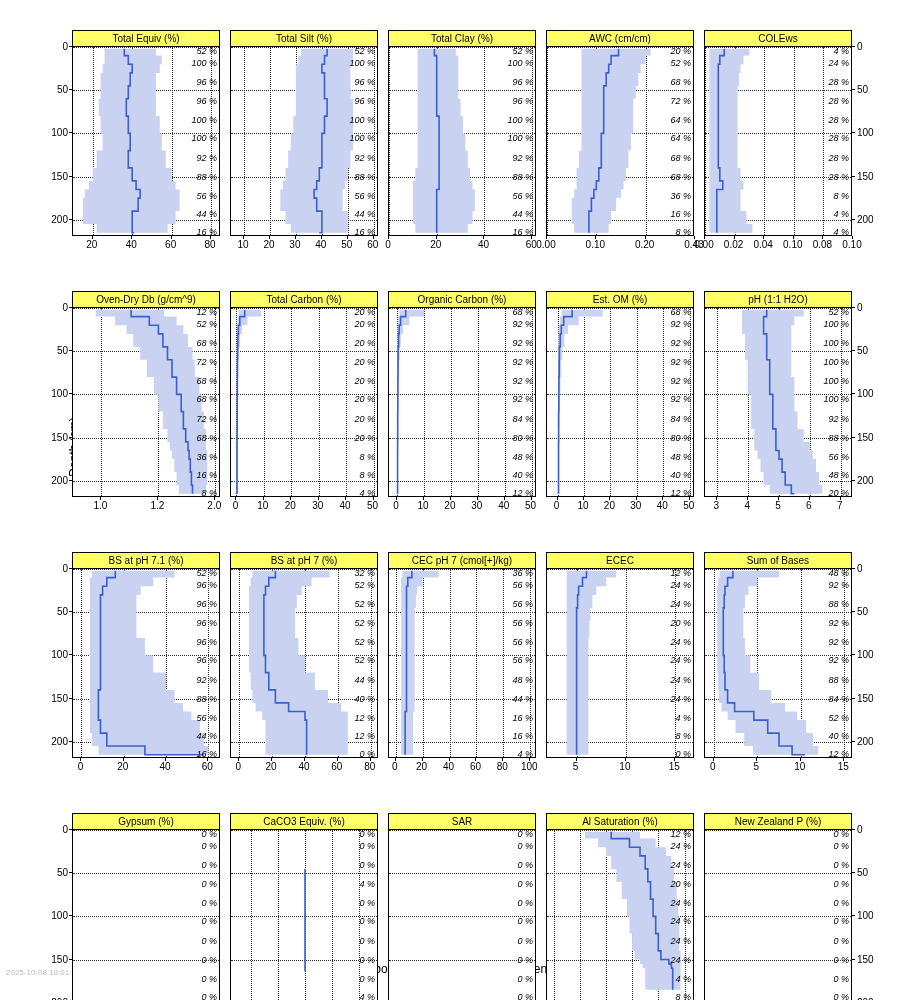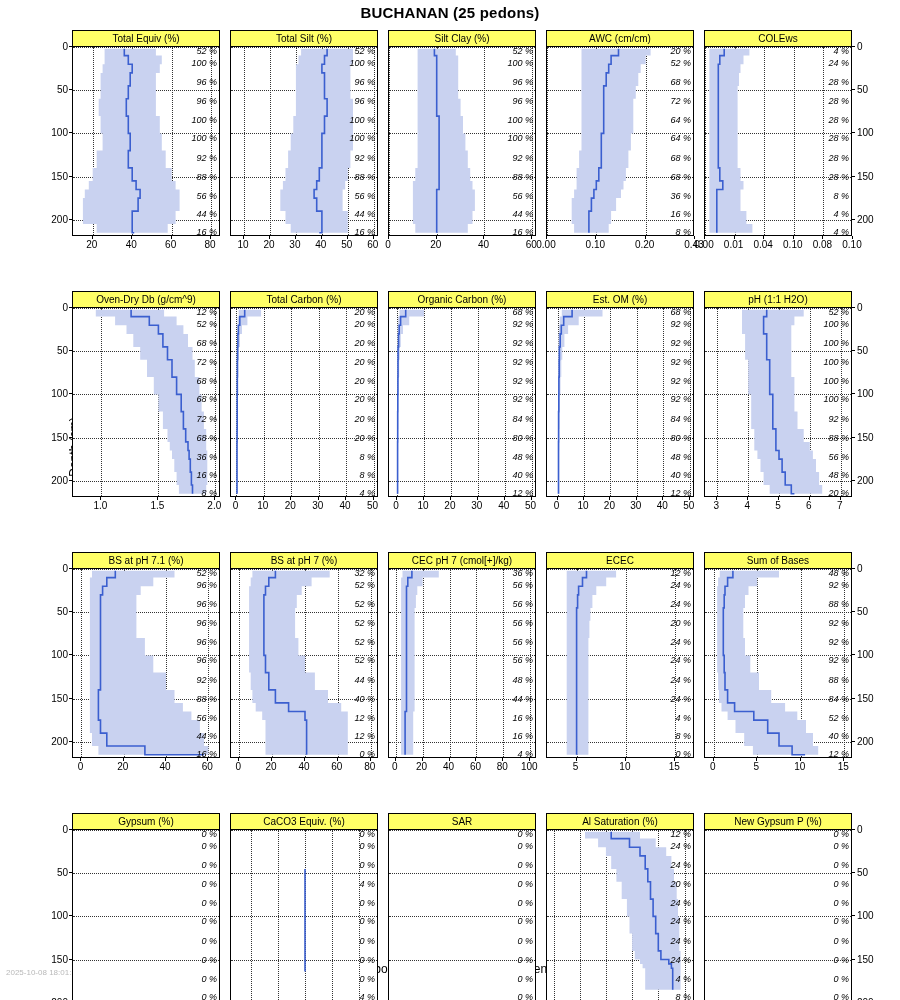--- a/index.html
+++ b/index.html
@@ -46,21 +46,20 @@
   .pctlab{
     position:absolute;right:2px;font-size:9px;font-style:italic;
     transform:translateY(-50%);white-space:nowrap;text-align:right;
   }
   .tickmark{position:absolute;background:#000;}
 </style>
 </head>
 <body>
 
 <div id="root">
-  <div class="title">BUCHANAN (25 pedons)</div>
   <div class="ylabel">Depth (cm)</div>
   <div class="footer">median bounded by 5th and 95th percentiles</div>
   <div class="stamp">2025-10-08 18:01:39.980642</div>
   <div id="panels">
       <div class="panel" style="left: 72px; top: 30px; width: 148px; height: 206px;">
         <div class="striphdr">Total Equiv (%)</div>
         <div class="plotbox">
           <div class="gl gl-v" style="left: 19.7333px;"></div>
           <div class="gl gl-v" style="left: 59.2px;"></div>
           <div class="gl gl-v" style="left: 98.6667px;"></div>
@@ -112,21 +111,21 @@
           <div class="pctlab" style="top: 73.4091px;">100 %</div>
           <div class="pctlab" style="top: 90.6818px;">100 %</div>
           <div class="pctlab" style="top: 110.545px;">92 %</div>
           <div class="pctlab" style="top: 129.545px;">88 %</div>
           <div class="pctlab" style="top: 148.545px;">56 %</div>
           <div class="pctlab" style="top: 166.682px;">44 %</div>
           <div class="pctlab" style="top: 184.818px;">16 %</div>
         </div>
       </div>
       <div class="panel" style="left: 388px; top: 30px; width: 148px; height: 206px;">
-        <div class="striphdr">Silt Clay (%)</div>
+        <div class="striphdr">Total Clay (%)</div>
         <div class="plotbox">
           <div class="gl gl-v" style="left: 0px;"></div>
           <div class="gl gl-v" style="left: 47.7419px;"></div>
           <div class="gl gl-v" style="left: 95.4839px;"></div>
           <div class="gl gl-v" style="left: 143.226px;"></div>
           <div class="gl gl-h" style="top: 0px;"></div>
           <div class="gl gl-h" style="top: 43.1818px;"></div>
           <div class="gl gl-h" style="top: 86.3636px;"></div>
           <div class="gl gl-h" style="top: 129.545px;"></div>
           <div class="gl gl-h" style="top: 172.727px;"></div>
@@ -592,21 +591,21 @@
           <div class="pctlab" style="top: 53.5455px;">20 %</div>
           <div class="pctlab" style="top: 73.4091px;">24 %</div>
           <div class="pctlab" style="top: 90.6818px;">24 %</div>
           <div class="pctlab" style="top: 110.545px;">24 %</div>
           <div class="pctlab" style="top: 129.545px;">24 %</div>
           <div class="pctlab" style="top: 148.545px;">4 %</div>
           <div class="pctlab" style="top: 166.682px;">8 %</div>
         </div>
       </div>
       <div class="panel" style="left: 704px; top: 813px; width: 148px; height: 206px;">
-        <div class="striphdr">New Gypsum P (%)</div>
+        <div class="striphdr">New Zealand P (%)</div>
         <div class="plotbox">
           <div class="gl gl-h" style="top: 0px;"></div>
           <div class="gl gl-h" style="top: 43.1818px;"></div>
           <div class="gl gl-h" style="top: 86.3636px;"></div>
           <div class="gl gl-h" style="top: 129.545px;"></div>
           <div class="pctlab" style="top: 4.31818px;">0 %</div>
           <div class="pctlab" style="top: 15.5455px;">0 %</div>
           <div class="pctlab" style="top: 34.5455px;">0 %</div>
           <div class="pctlab" style="top: 53.5455px;">0 %</div>
           <div class="pctlab" style="top: 73.4091px;">0 %</div>
@@ -659,21 +658,21 @@
     <div class="axis-x xtick" style="left: 546px; top: 239px;">0.00</div>
     <div class="tickmark" style="left: 546px; top: 236px; width: 1px; height: 3px;"></div>
     <div class="axis-x xtick" style="left: 595.333px; top: 239px;">0.10</div>
     <div class="tickmark" style="left: 595.333px; top: 236px; width: 1px; height: 3px;"></div>
     <div class="axis-x xtick" style="left: 644.667px; top: 239px;">0.20</div>
     <div class="tickmark" style="left: 644.667px; top: 236px; width: 1px; height: 3px;"></div>
     <div class="axis-x xtick" style="left: 694px; top: 239px;">0.43</div>
     <div class="tickmark" style="left: 694px; top: 236px; width: 1px; height: 3px;"></div>
     <div class="axis-x xtick" style="left: 704px; top: 239px;">0.00</div>
     <div class="tickmark" style="left: 704px; top: 236px; width: 1px; height: 3px;"></div>
-    <div class="axis-x xtick" style="left: 733.6px; top: 239px;">0.01</div>
+    <div class="axis-x xtick" style="left: 733.6px; top: 239px;">0.02</div>
     <div class="tickmark" style="left: 733.6px; top: 236px; width: 1px; height: 3px;"></div>
     <div class="axis-x xtick" style="left: 763.2px; top: 239px;">0.04</div>
     <div class="tickmark" style="left: 763.2px; top: 236px; width: 1px; height: 3px;"></div>
     <div class="axis-x xtick" style="left: 792.8px; top: 239px;">0.10</div>
     <div class="tickmark" style="left: 792.8px; top: 236px; width: 1px; height: 3px;"></div>
     <div class="axis-x xtick" style="left: 822.4px; top: 239px;">0.08</div>
     <div class="tickmark" style="left: 822.4px; top: 236px; width: 1px; height: 3px;"></div>
     <div class="axis-x xtick" style="left: 852px; top: 239px;">0.10</div>
     <div class="tickmark" style="left: 852px; top: 236px; width: 1px; height: 3px;"></div>
     <div class="ytick right" style="top: 46px; left: 857px; width: 22px;">0</div>
@@ -681,21 +680,21 @@
     <div class="ytick right" style="top: 89.1818px; left: 857px; width: 22px;">50</div>
     <div class="tickmark" style="top: 89.1818px; height: 1px; width: 3px; left: 852px;"></div>
     <div class="ytick right" style="top: 132.364px; left: 857px; width: 22px;">100</div>
     <div class="tickmark" style="top: 132.364px; height: 1px; width: 3px; left: 852px;"></div>
     <div class="ytick right" style="top: 175.545px; left: 857px; width: 22px;">150</div>
     <div class="tickmark" style="top: 175.545px; height: 1px; width: 3px; left: 852px;"></div>
     <div class="ytick right" style="top: 218.727px; left: 857px; width: 22px;">200</div>
     <div class="tickmark" style="top: 218.727px; height: 1px; width: 3px; left: 852px;"></div>
     <div class="axis-x xtick" style="left: 100.462px; top: 500px;">1.0</div>
     <div class="tickmark" style="left: 100.462px; top: 497px; width: 1px; height: 3px;"></div>
-    <div class="axis-x xtick" style="left: 157.385px; top: 500px;">1.5</div>
+    <div class="axis-x xtick" style="left: 157.385px; top: 500px;">1.2</div>
     <div class="tickmark" style="left: 157.385px; top: 497px; width: 1px; height: 3px;"></div>
     <div class="axis-x xtick" style="left: 214.308px; top: 500px;">2.0</div>
     <div class="tickmark" style="left: 214.308px; top: 497px; width: 1px; height: 3px;"></div>
     <div class="ytick left" style="top: 307px; left: 46px; width: 22px;">0</div>
     <div class="tickmark" style="top: 307px; height: 1px; width: 3px; left: 69px;"></div>
     <div class="ytick left" style="top: 350.182px; left: 46px; width: 22px;">50</div>
     <div class="tickmark" style="top: 350.182px; height: 1px; width: 3px; left: 69px;"></div>
     <div class="ytick left" style="top: 393.364px; left: 46px; width: 22px;">100</div>
     <div class="tickmark" style="top: 393.364px; height: 1px; width: 3px; left: 69px;"></div>
     <div class="ytick left" style="top: 436.545px; left: 46px; width: 22px;">150</div>

